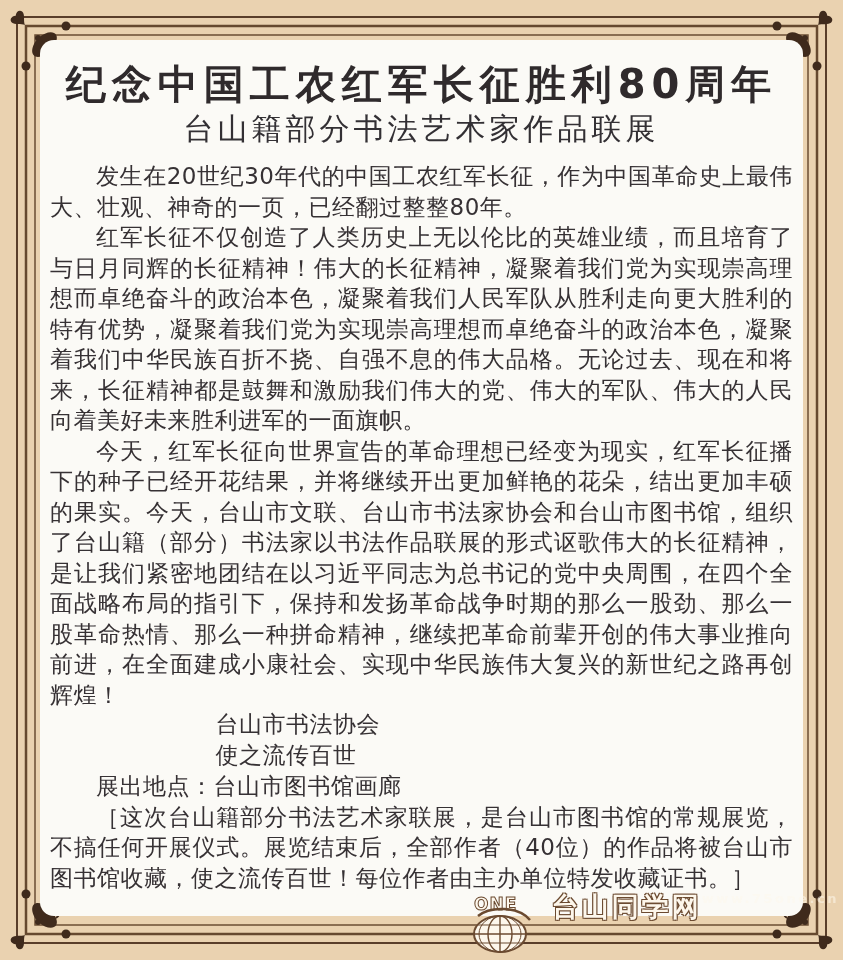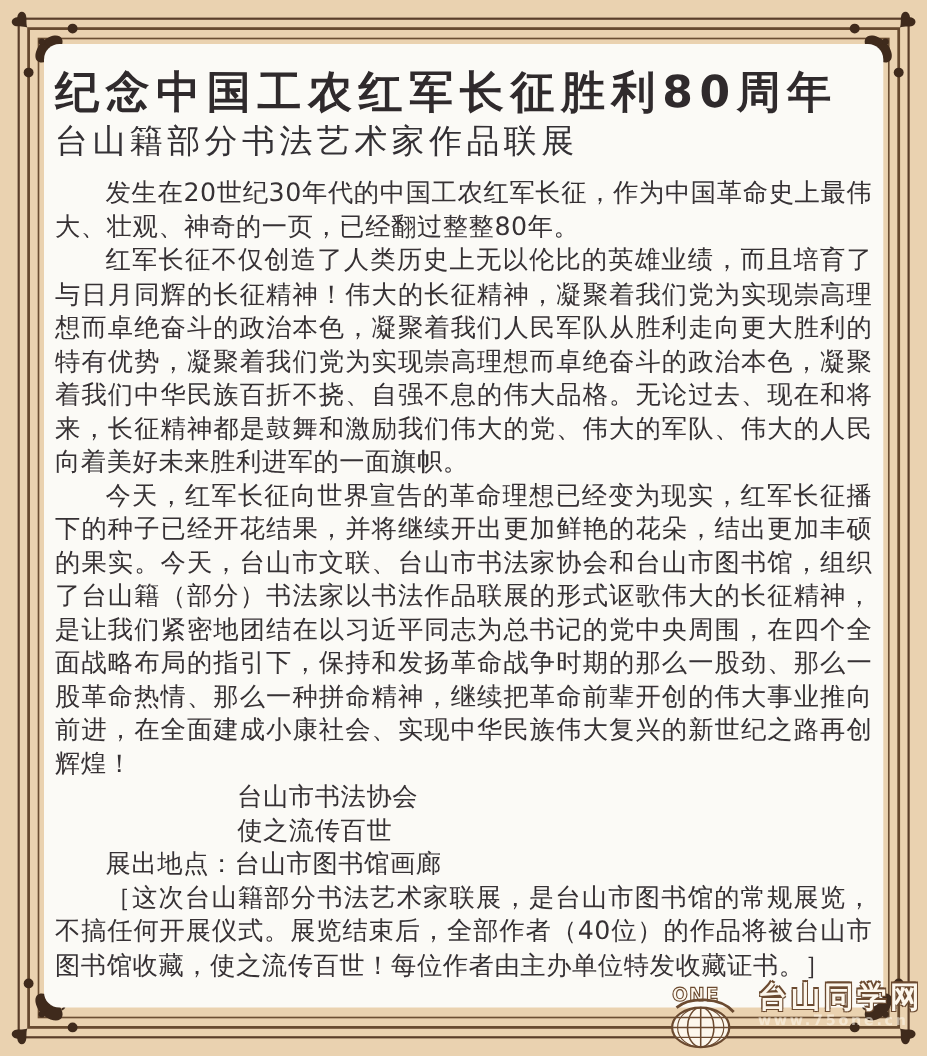--- a/index.html
+++ b/index.html
@@ -17,29 +17,30 @@
     left: 40px; top: 40px; right: 40px; bottom: 44px;
     background: #fbfaf6;
     border-radius: 14px;
     box-sizing: border-box;
     padding: 12px 10px 8px 10px;
     color: #363134;
     z-index: 2;
   }
   .title-main {
     margin: 10px 0 2px 0;
+    text-align: center;
     font-size: 40px;
     font-weight: 700;
     letter-spacing: 6px;
     color: #2f2a2c;
     line-height: 1.1;
   }
   .title-sub {
     margin: 6px 0 16px 0;
-    text-align: left;
+    text-align: center;
     font-size: 30px;
     font-weight: 500;
     letter-spacing: 4px;
     color: #333034;
     line-height: 1.1;
   }
   .para {
     margin: 0;
     font-size: 23px;
     line-height: 30.5px;
@@ -57,21 +58,21 @@
   }
   .indent { text-indent: 2em; }
   .cont { margin-left: 7.2em; font-family: Liberation Serif, serif; }
   .watermark {
     position: absolute;
     right: 4px;
     bottom: 4px;
     z-index: 5;
     display: flex;
   }
-  .wm-text { display: flex; flex-direction: column; align-items: flex-start; }
+  .wm-text { display: flex; flex-direction: row; align-items: flex-start; }
   .wm-name {
     font-size: 27px;
     font-weight: 700;
     letter-spacing: 3px;
     color: #fdf7ec;
     text-shadow: -1px -1px 0 #6b4a30, 1px -1px 0 #6b4a30, -1px 1px 0 #6b4a30, 1px 1px 0 #6b4a30;
     line-height: 1.1;
   }
   .wm-url {
     font-size: 13px;

